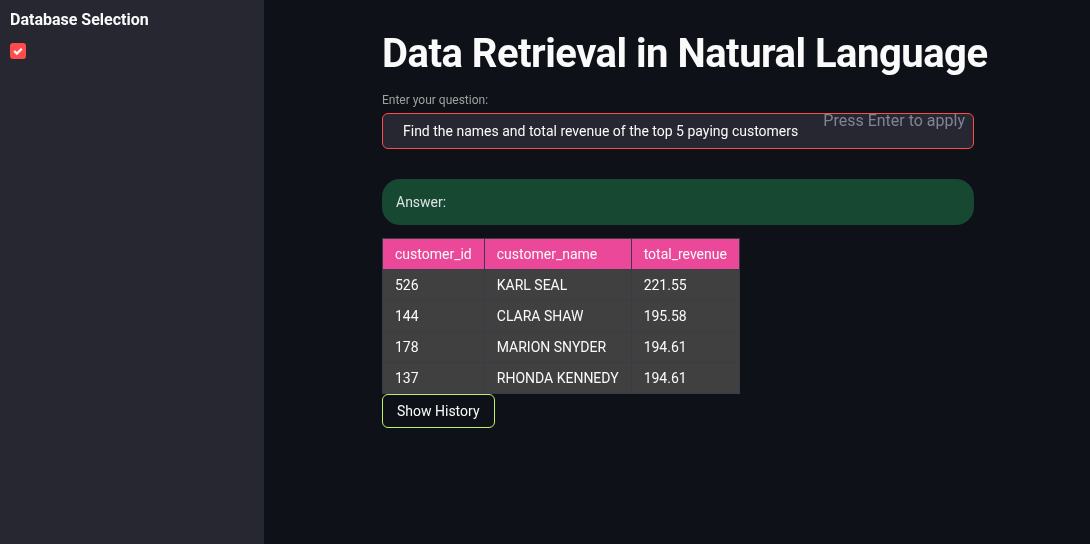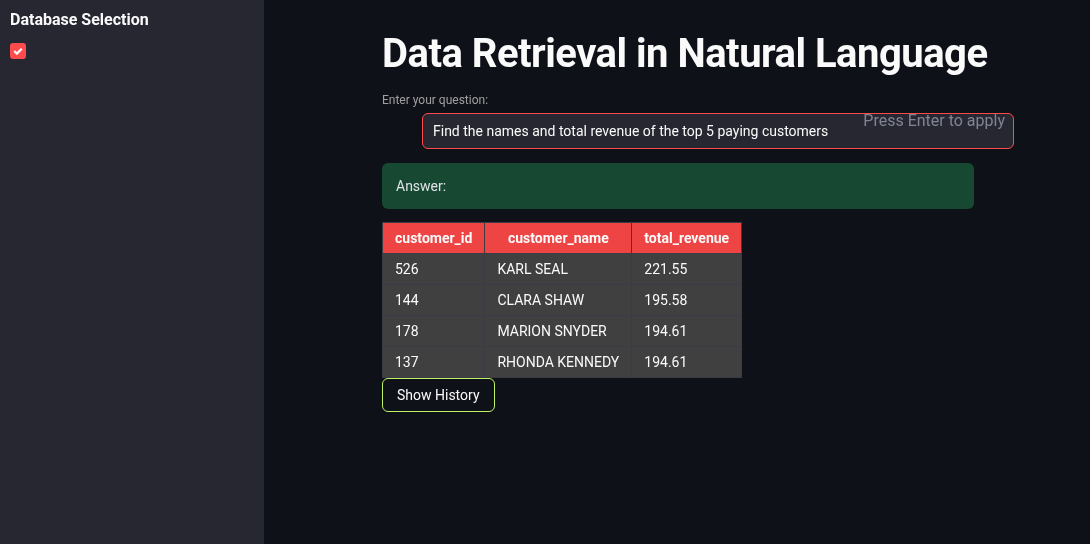--- a/index.html
+++ b/index.html
@@ -66,46 +66,45 @@
     font-size: 12px;
     color: #a0a0a0;
     margin-bottom: 6px;
   }
   .input-wrapper {
     position: relative;
     width: 592px;
     border: 1px solid #ff4b4b;
     border-radius: 6px;
     background: #262730;
-    padding: 9px 10px;
+    padding: 9px 20px;
     display: flex;
     align-items: center;
-    margin-left: 40px;
   }
   .text-input {
     flex: 1;
     background: transparent;
     border: none;
     outline: none;
     color: #fafafa;
     font-size: 14px;
     font-family: inherit;
   }
   .input-hint {
     position: absolute;
     right: 8px;
     bottom: 18px;
     font-size: 16px;
     color: #808495;
   }
   .answer-box {
-    margin-top: 14px;
+    margin-top: 30px;
     width: 592px;
     background: #174832;
-    border-radius: 6px;
+    border-radius: 18px;
     padding: 15px 14px;
   }
   .answer-label {
     font-size: 14px;
     color: #dfe3e8;
   }
   .table-wrapper {
     margin-top: 13px;
     width: fit-content;
   }
@@ -113,23 +112,22 @@
     border-collapse: collapse;
     font-size: 14px;
   }
   th, td {
     border: 1px solid #3a3b44;
     padding: 7px 12px;
     text-align: left;
     color: #fafafa;
   }
   th {
-    font-weight: 700;
-    background: #ef4444;
-    text-align: center;
+    font-weight: 400;
+    background: #ec4899;
   }
   td {
     background: #404040;
   }
   .history-btn {
     margin-top: 0px;
     background: #0e1117;
     border: 1px solid #bef264;
     border-radius: 6px;
     padding: 8px 14px;

